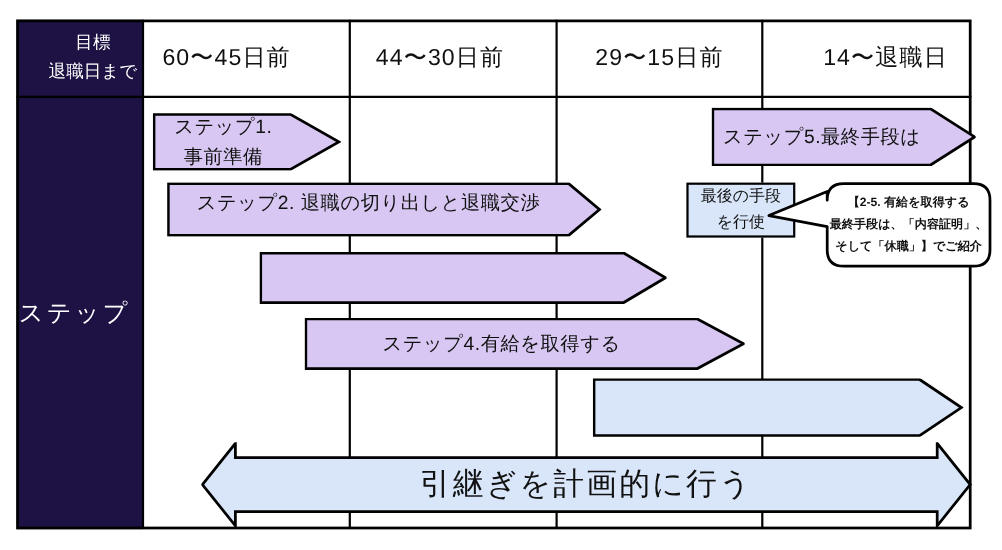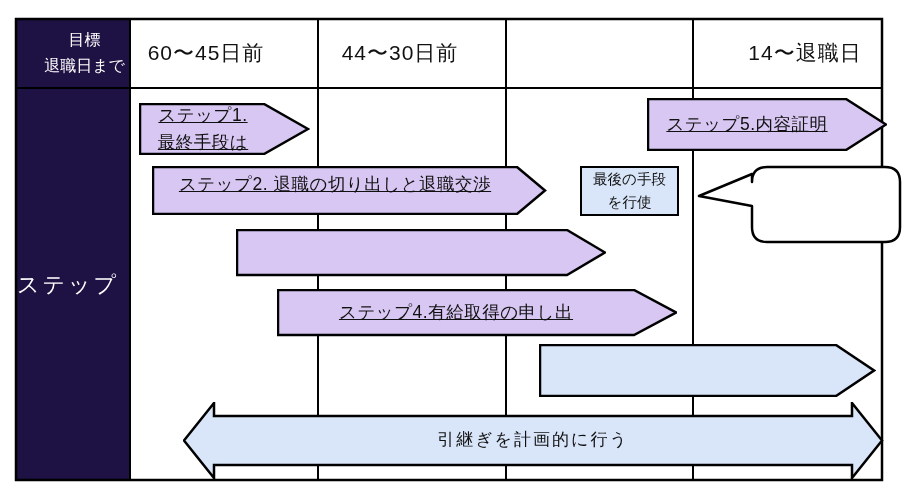--- a/index.html
+++ b/index.html
@@ -19,24 +19,24 @@
   .navy-cell{fill:var(--color-navy);}
   .frame{fill:none;stroke:var(--color-line);stroke-width:2.5;}
   .gl{stroke:var(--color-line);stroke-width:2;}
   .arrow-purple{fill:var(--color-purple);stroke:var(--color-line);stroke-width:2.5;stroke-linejoin:miter;}
   .arrow-blue{fill:var(--color-blue);stroke:var(--color-line);stroke-width:2.5;stroke-linejoin:miter;}
   .callout-shape{fill:#ffffff;stroke:var(--color-line);stroke-width:2.5;stroke-linejoin:round;}
   .white{color:#ffffff;}
   .hdr{font-size:21px;letter-spacing:1px;}
   .corner{font-size:16px;line-height:1.6;}
   .side{font-size:22px;letter-spacing:3px;}
-  .step-label{font-size:17.5px;letter-spacing:0.5px;text-decoration:underline;}
+  .step-label{font-size:17.5px;letter-spacing:0.5px;}
   .two-line{line-height:1.55;}
   .box-label{font-size:14.5px;line-height:1.6;}
-  .handover-label{font-size:17px;letter-spacing:2px;}
+  .handover-label{font-size:28px;letter-spacing:2px;}
   .callout-label{font-size:11px;font-weight:bold;line-height:1.8;letter-spacing:0px;}
 </style>
 </head>
 <body>
 
 <div class="stage">
 
   <svg class="abs" style="left:0;top:0" width="911" height="500">
     <rect x="15" y="18" width="115" height="70" class="navy-cell"></rect>
     <rect x="15" y="88" width="115" height="393" class="navy-cell"></rect>
@@ -47,59 +47,65 @@
     <line x1="693" y1="18" x2="693" y2="481" class="gl"></line>
     <line x1="15" y1="88" x2="883" y2="88" class="gl"></line>
   </svg>
 
   <div class="abs txt corner white" style="left:27px;top:18px;width:115px;height:70px">
     <div><span>目標</span><br>
          <span>退職日まで</span></div>
   </div>
   <div class="abs txt hdr" style="left:130px;top:18px;width:152px;height:70px">60〜45日前</div>
   <div class="abs txt hdr" style="left:318px;top:18px;width:164px;height:70px">44〜30日前</div>
+  <div class="abs txt hdr" style="left:506px;top:18px;width:187px;height:70px">29〜15日前</div>
   <div class="abs txt hdr" style="left:693px;top:18px;width:224px;height:70px">14〜退職日</div>
 
   <div class="abs txt side white" style="left:15px;top:88px;width:106px;height:393px">ステップ</div>
 
   <svg class="abs" style="left:139px;top:103px" width="171" height="52">
     <polygon class="arrow-purple" points="1,1 125,1 169,26 125,51 1,51"></polygon>
   </svg>
   <div class="abs txt step-label two-line" style="left:140px;top:104px;width:126px;height:50px">
     <div><span>ステップ1.</span><br>
-         <span>最終手段は</span></div>
+         <span>事前準備</span></div>
   </div>
 
   <svg class="abs" style="left:647px;top:98px" width="240" height="53">
     <polygon class="arrow-purple" points="1,1 199,1 239,26.5 199,52 1,52"></polygon>
   </svg>
-  <div class="abs txt step-label" style="left:648px;top:99px;width:198px;height:51px">ステップ5.内容証明</div>
+  <div class="abs txt step-label" style="left:648px;top:99px;width:198px;height:51px">ステップ5.最終手段は</div>
 
   <svg class="abs" style="left:152px;top:166px" width="395" height="49">
     <polygon class="arrow-purple" points="1,1 365,1 393,24.5 365,48 1,48"></polygon>
   </svg>
   <div class="abs txt step-label" style="left:153px;top:167px;width:364px;height:36px">ステップ2. 退職の切り出しと退職交渉</div>
 
-  <div class="abs txt box-label" style="left:580px;top:166px;width:99px;height:50px;background:var(--color-blue);border:2px solid var(--color-line)">
+  <div class="abs txt box-label" style="left:624px;top:166px;width:99px;height:50px;background:var(--color-blue);border:2px solid var(--color-line)">
     <div><span>最後の手段</span><br>
          <span>を行使</span></div>
   </div>
 
   <svg class="abs" style="left:688px;top:158px" width="220" height="92">
     <path class="callout-shape" d="M 79,9 H 197 Q 212,9 212,24 V 69 Q 212,84 197,84 H 79 Q 64,84 64,69 V 48 L 11,38 L 64,16 V 24 Q 64,9 79,9 Z"></path>
   </svg>
+  <div class="abs txt callout-label" style="left:754px;top:169px;width:144px;height:72px">
+    <div><span>【2-5. 有給を取得する</span><br>
+         <span>最終手段は、「内容証明」、</span><br>
+         <span>そして「休職」】でご紹介</span></div>
+  </div>
 
   <svg class="abs" style="left:236px;top:229px" width="370" height="48">
     <polygon class="arrow-purple" points="1,1 331,1 369,23.5 331,46 1,46"></polygon>
   </svg>
 
   <svg class="abs" style="left:277px;top:289px" width="400" height="48">
     <polygon class="arrow-purple" points="1,1 357,1 399,23.5 357,46 1,46"></polygon>
   </svg>
-  <div class="abs txt step-label" style="left:278px;top:290px;width:356px;height:45px">ステップ4.有給取得の申し出</div>
+  <div class="abs txt step-label" style="left:278px;top:290px;width:356px;height:45px">ステップ4.有給を取得する</div>
 
   <svg class="abs" style="left:539px;top:344px" width="337" height="53">
     <polygon class="arrow-blue" points="1,1 297,1 335,26.5 297,52 1,52"></polygon>
   </svg>
 
   <svg class="abs" style="left:183px;top:402px" width="702" height="78">
     <polygon class="arrow-blue" points="1,38.5 31,1 31,14 669,14 669,1 699,38.5 669,76 669,63 31,63 31,76"></polygon>
   </svg>
   <div class="abs txt handover-label" style="left:214px;top:402px;width:638px;height:76px">引継ぎを計画的に行う</div>
 

